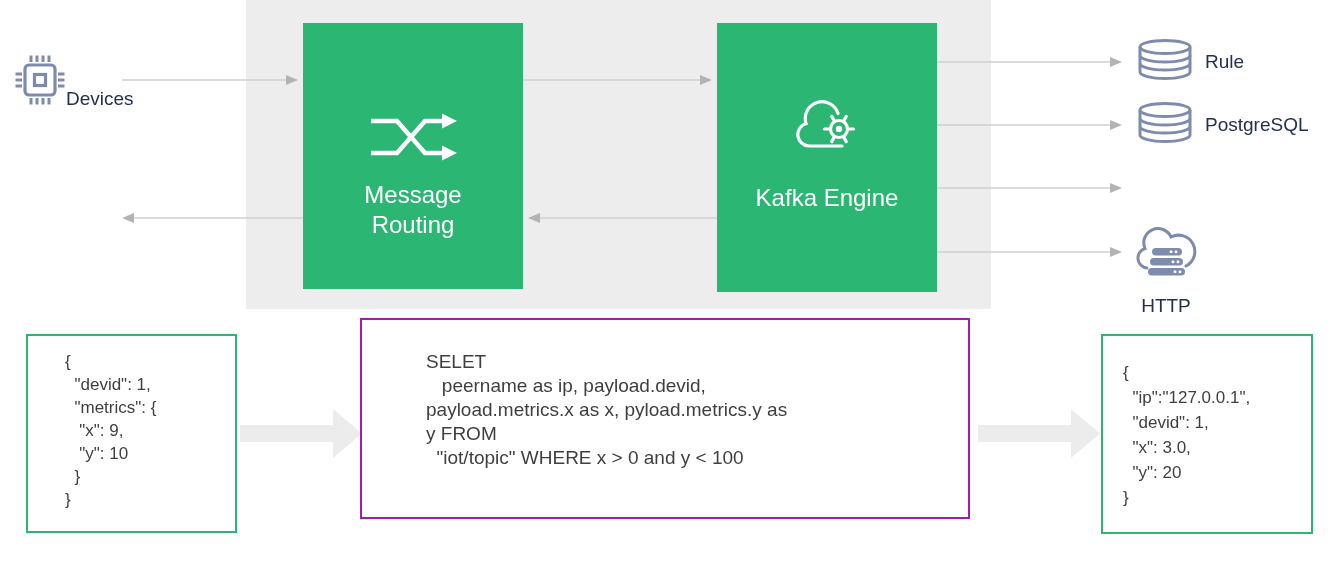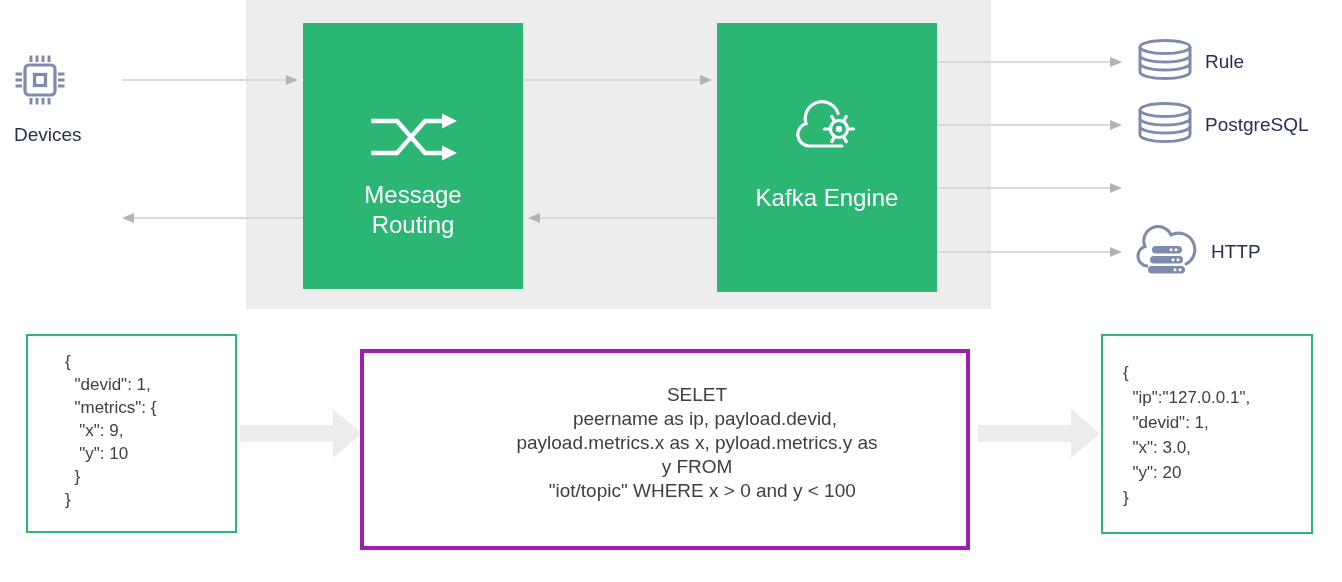--- a/index.html
+++ b/index.html
@@ -12,39 +12,39 @@
   .green-box .box-icon{position:absolute;left:50%;transform:translateX(-50%);}
   .green-box .box-label{position:absolute;left:0;width:100%;text-align:center;
       font-size:24px;line-height:30px;font-weight:400;}
   #mr-box{left:303px;top:23px;height:266px;}
   #mr-box .box-icon{top:88px;}
   #mr-box .box-label{top:157px;padding:0 25px;width:170px;left:50%;transform:translateX(-50%);}
   #re-box{left:717px;top:23px;height:269px;}
   #re-box .box-icon{top:76px;}
   #re-box .box-label{top:160px;}
 
-  .src-node{position:absolute;left:14px;width:146px;display:flex;flex-direction:column;align-items:flex-start;gap:6px;}
+  .src-node{position:absolute;left:14px;width:146px;display:flex;flex-direction:row;align-items:flex-end;}
   #devices-node{top:54px;}
   #applications-node{top:186px;}
   .src-node .node-label{margin-top:8px;font-size:19px;color:#24304f;}
 
   .endpoint{position:absolute;display:flex;align-items:center;gap:12px;}
   .endpoint .node-label{font-size:19px;color:#24304f;}
   #endpoint-mysql{left:1137px;top:42px;height:40px;}
   #endpoint-postgresql{left:1137px;top:105px;height:40px;}
   #endpoint-kafka{left:1131px;top:158px;height:60px;}
-  #endpoint-http{left:1133px;top:225px;height:54px;}
+  #endpoint-http{left:1133px;top:225px;height:54px;flex-direction:column;}
 
   .code-box{position:absolute;background:#ffffff;box-sizing:border-box;}
   .code-box pre{margin:0;font-family:"Liberation Sans",sans-serif;color:#3f3f3f;white-space:pre;}
   #input-json-box{left:26px;top:334px;width:211px;height:199px;border:2px solid #2bb673;
       padding:14px 0 0 37px;}
   #input-json-box pre{font-size:17px;line-height:23px;}
-  #sql-box{left:360px;top:349px;width:610px;height:201px;border:4px solid #a21caf;
-      padding:30px 0 0 64px;text-align:center;}
+  #sql-box{left:360px;top:318px;width:610px;height:201px;border:2px solid #a21caf;
+      padding:30px 0 0 64px;}
   #sql-box pre{font-size:19px;line-height:24px;}
   #output-json-box{left:1101px;top:334px;width:212px;height:200px;border:2px solid #2bb673;
       padding:24px 0 0 20px;}
   #output-json-box pre{font-size:17px;line-height:25px;}
 </style>
 </head>
 <body>
 
 <div class="canvas">
 

